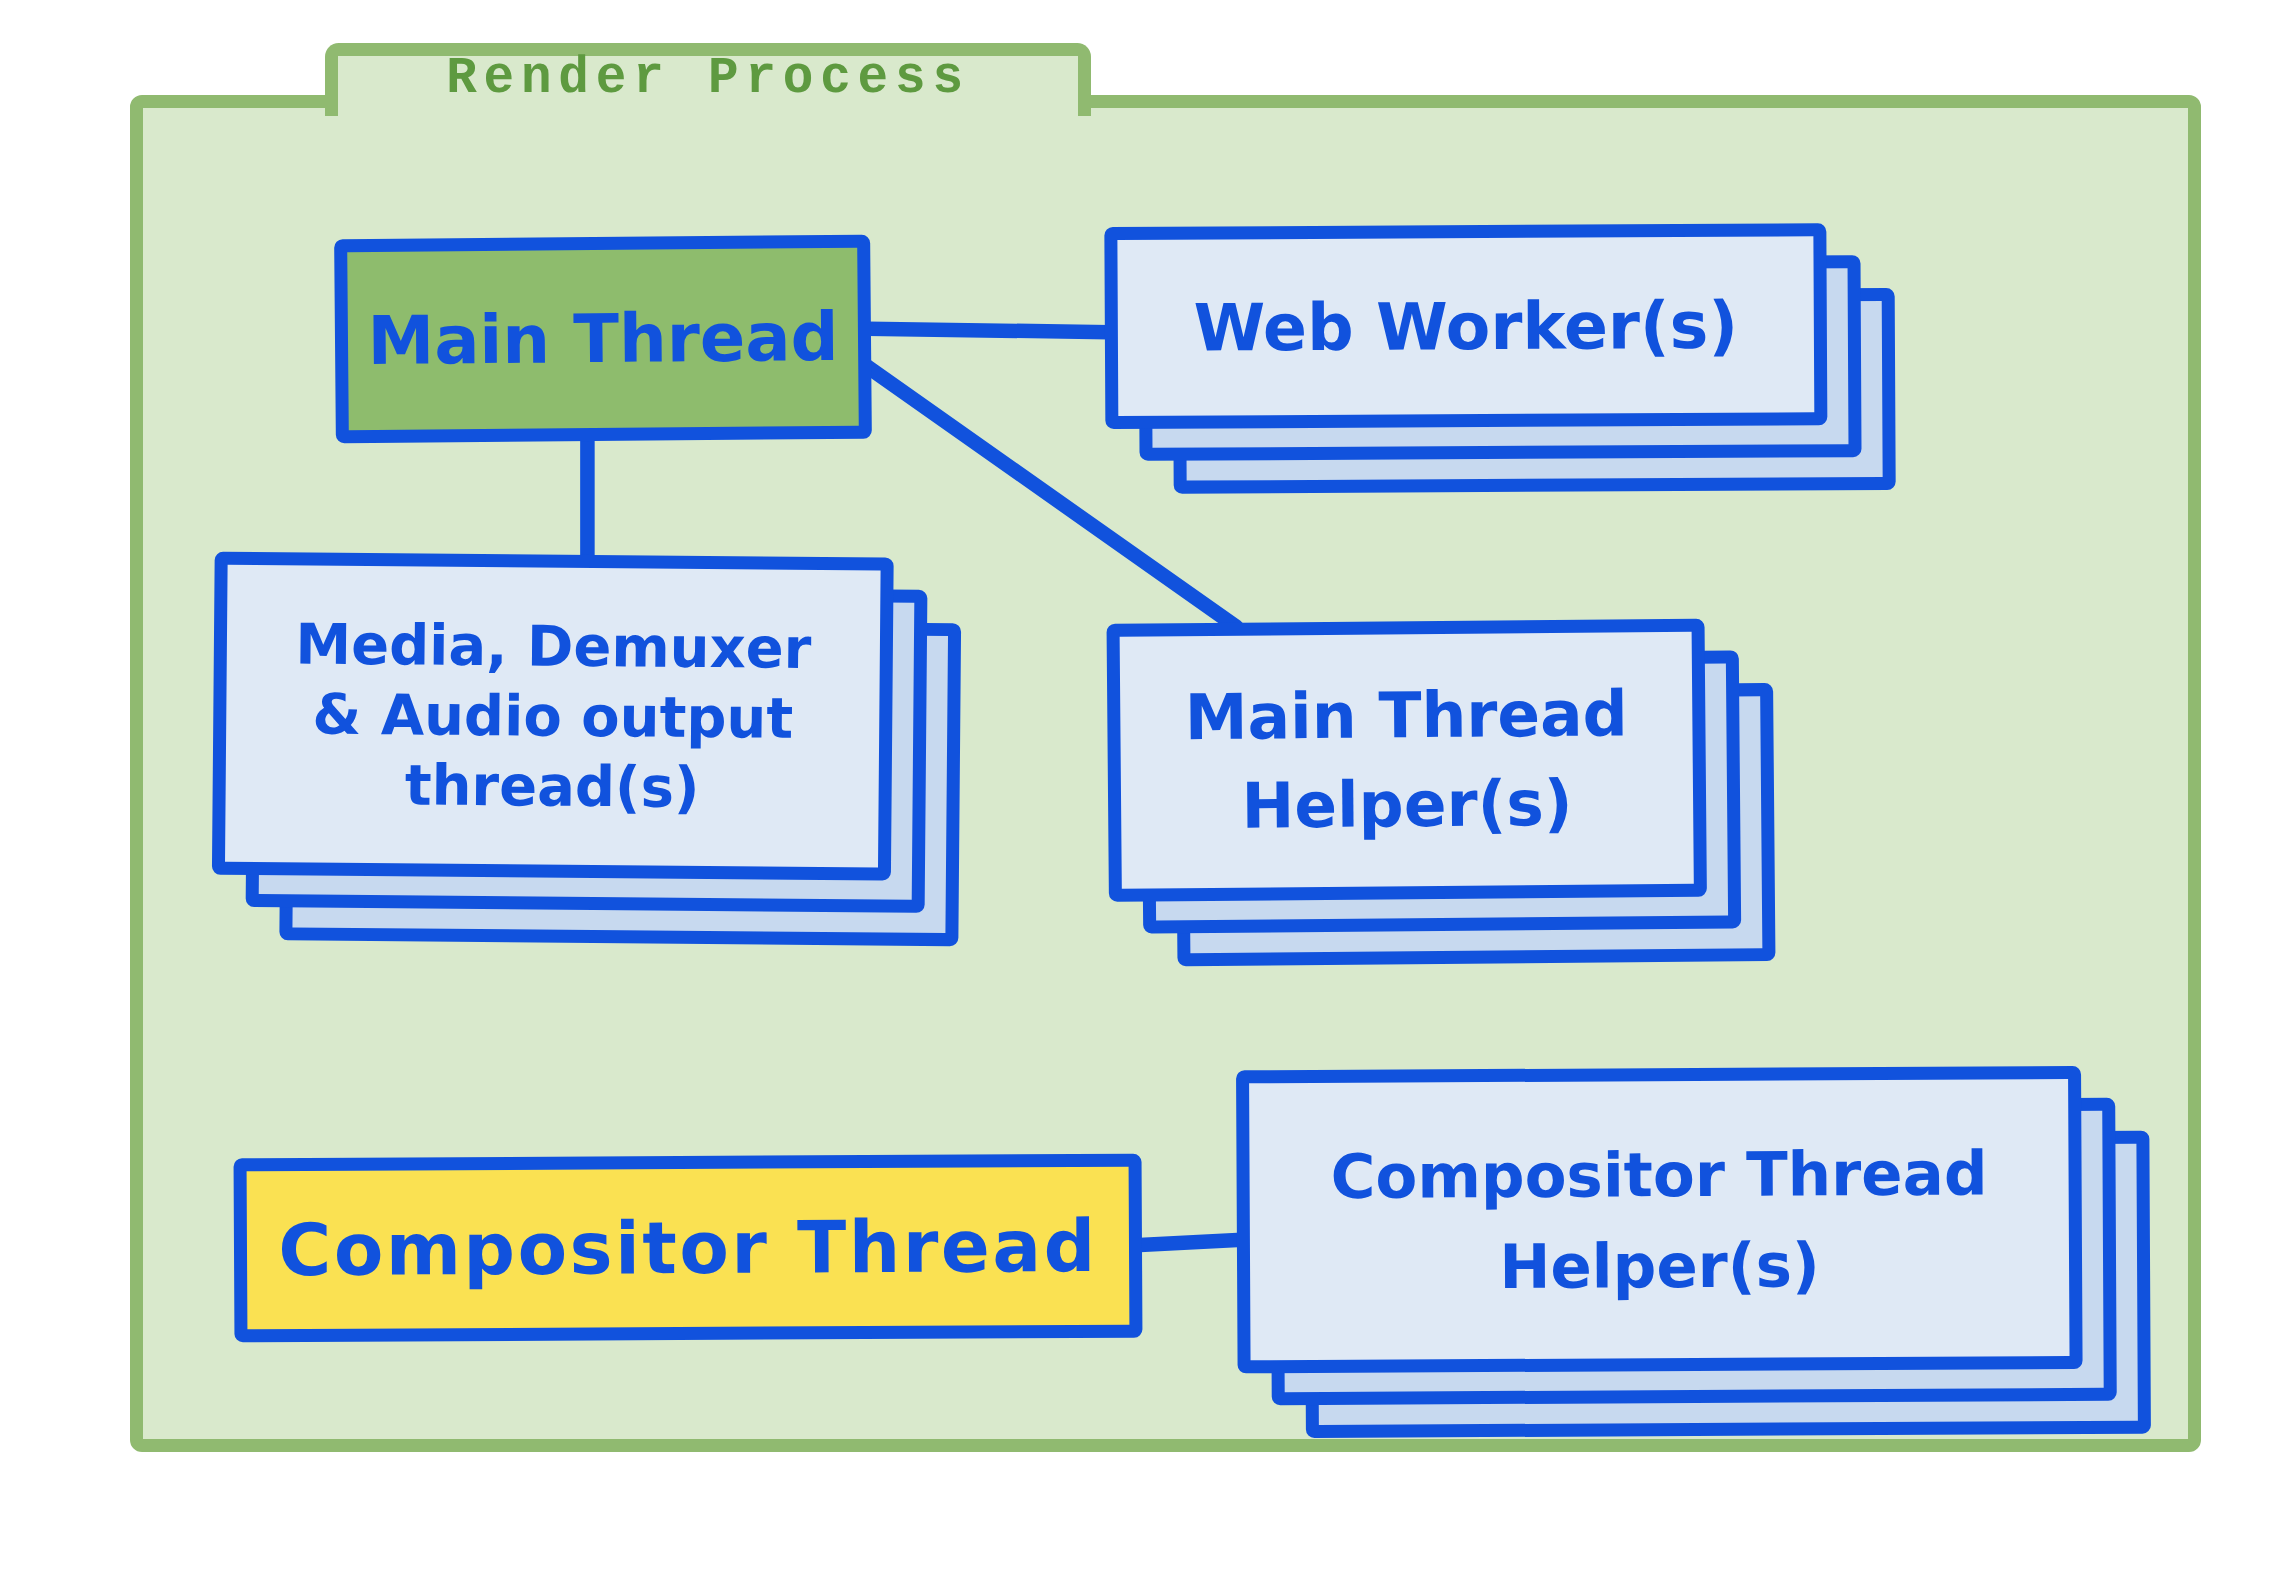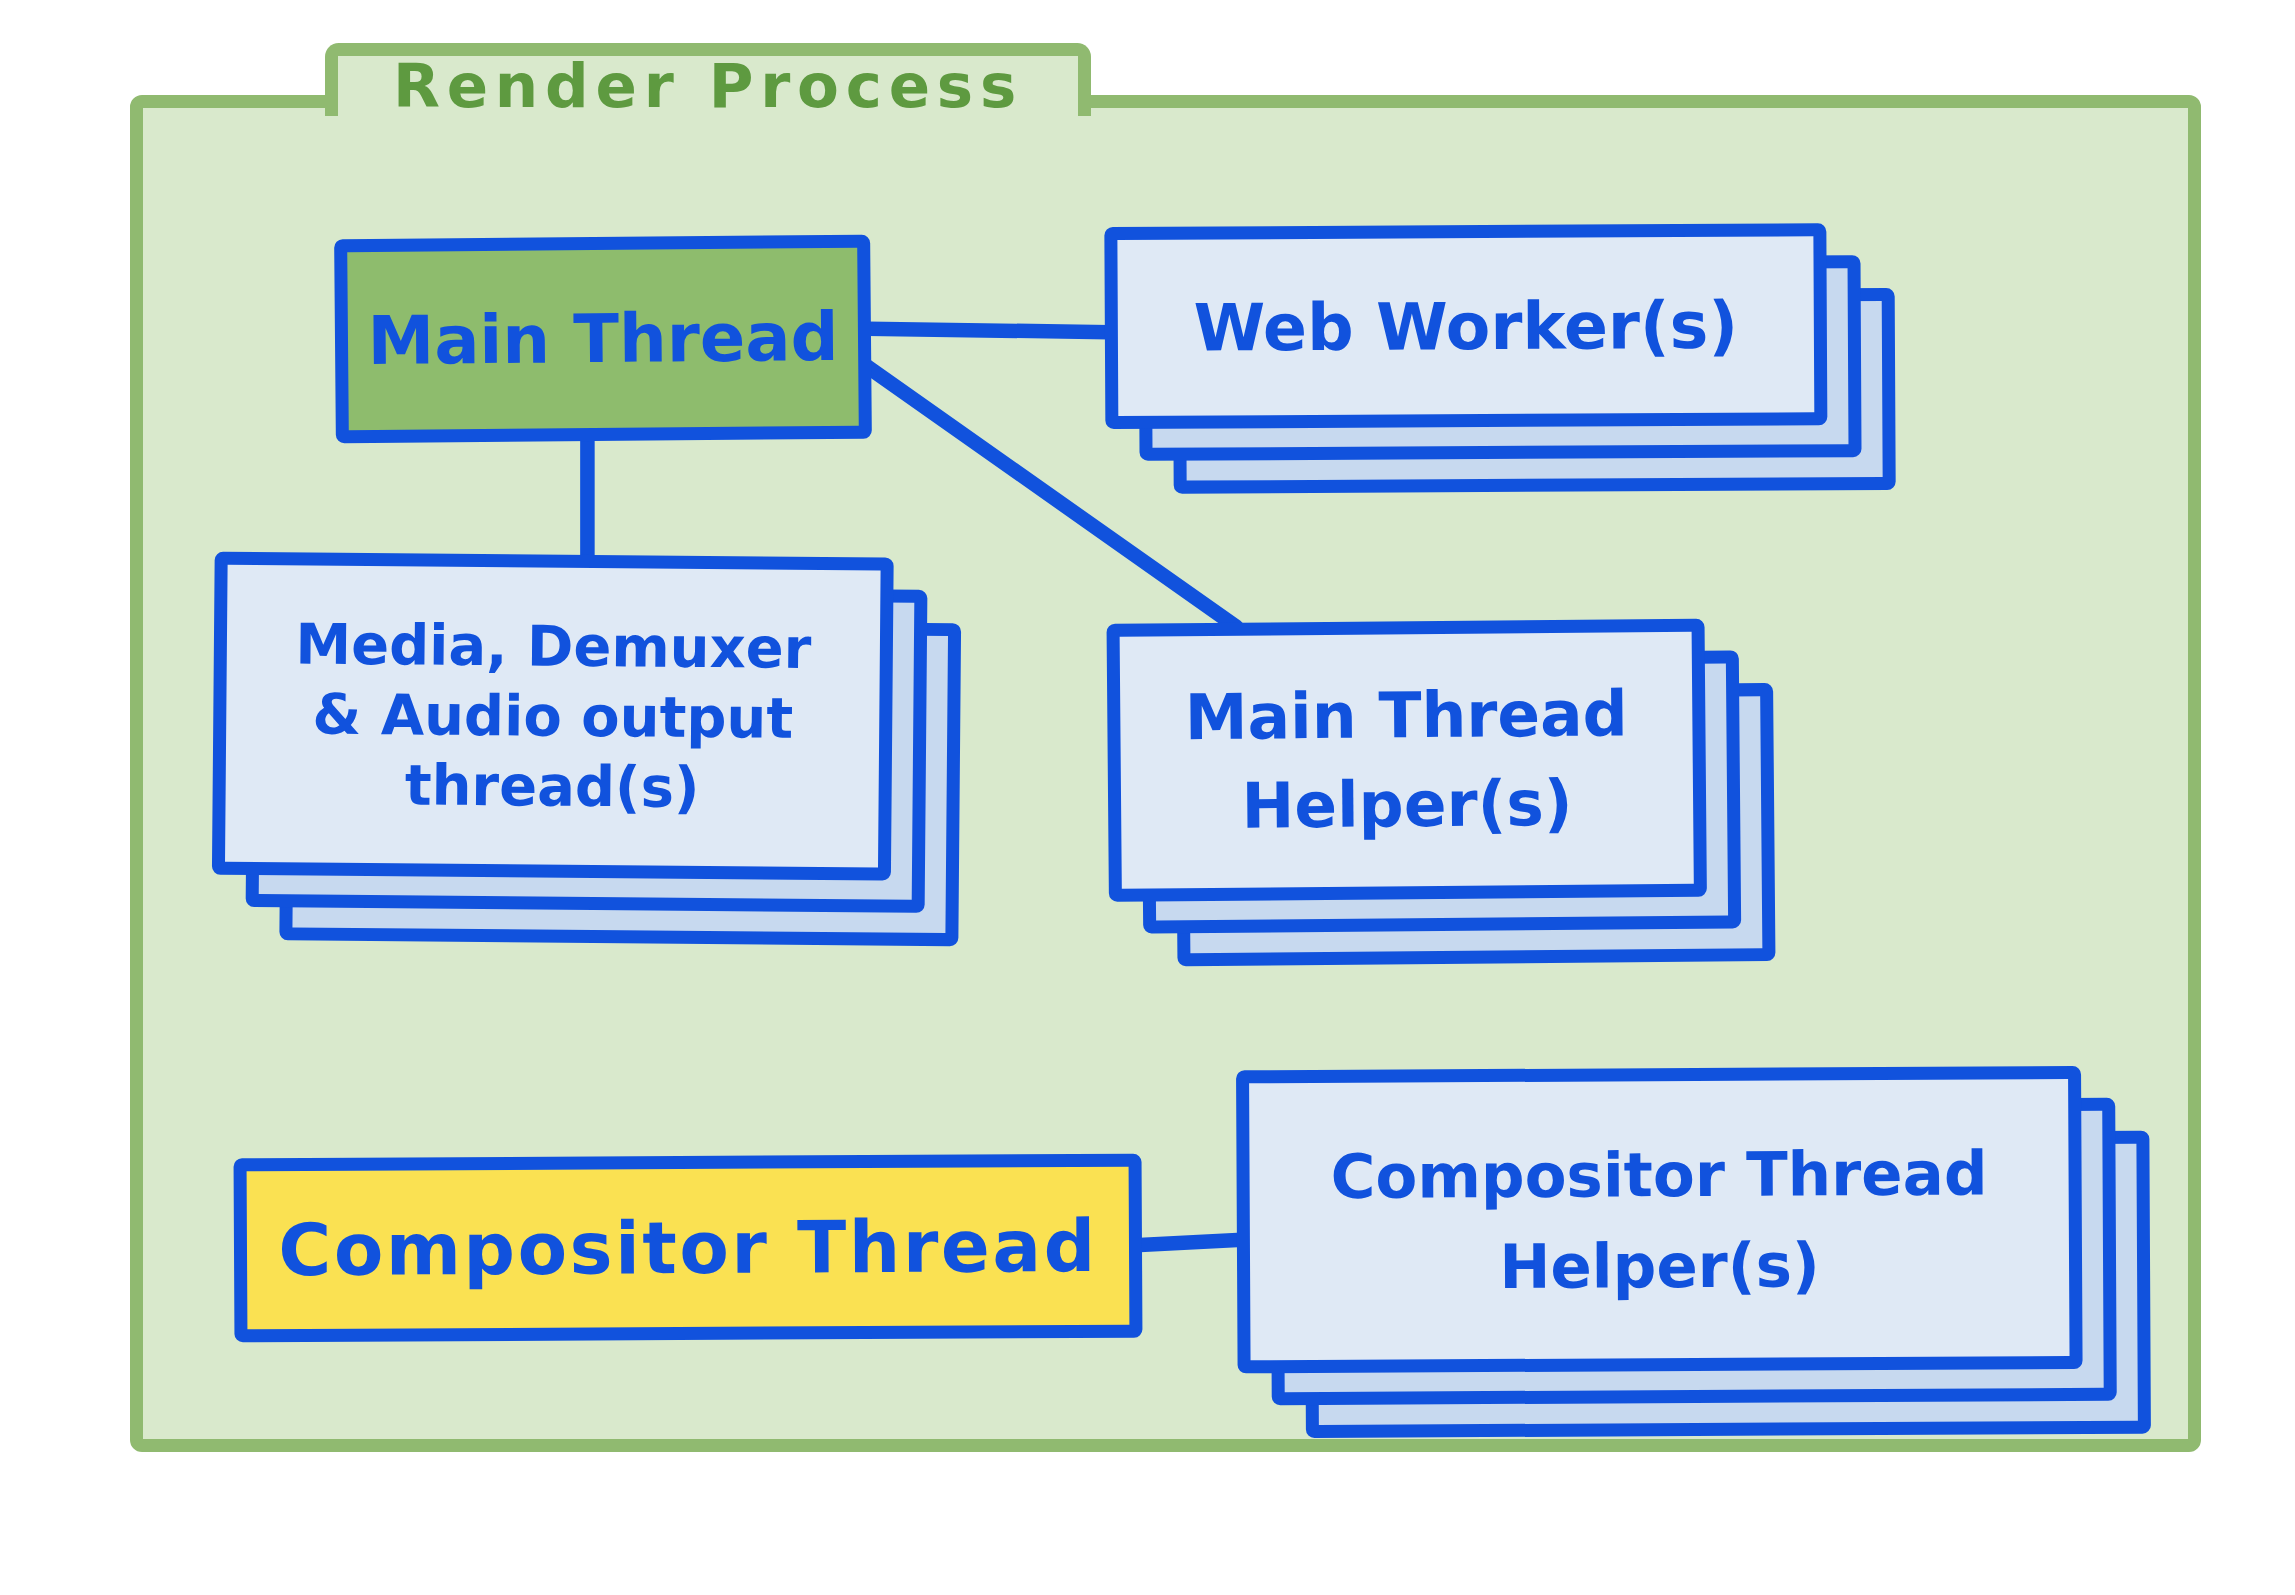--- a/index.html
+++ b/index.html
@@ -34,25 +34,26 @@
     background: var(--folder-fill, #d9e9cc);
     border: 13px solid var(--folder-border, #90ba70);
     border-bottom: none;
     border-radius: 13.7px 13.7px 0 0;
   }
   .diagram-title {
     position: absolute;
     left: 325px; top: 50px;
     width: 766px;
     text-align: center;
-    font-size: 61px;
+    font-size: 51px;
     font-weight: bold;
     letter-spacing: 6.8px;
     color: var(--title-green, #5e9a40);
     white-space: nowrap;
+    font-family: Liberation Mono, monospace;
   }
 
   
   svg.connectors {
     position: absolute;
     left: 0; top: 0;
     width: 2295px; height: 1595px;
   }
   svg.connectors line {
     stroke: var(--blue, #1152dd);

